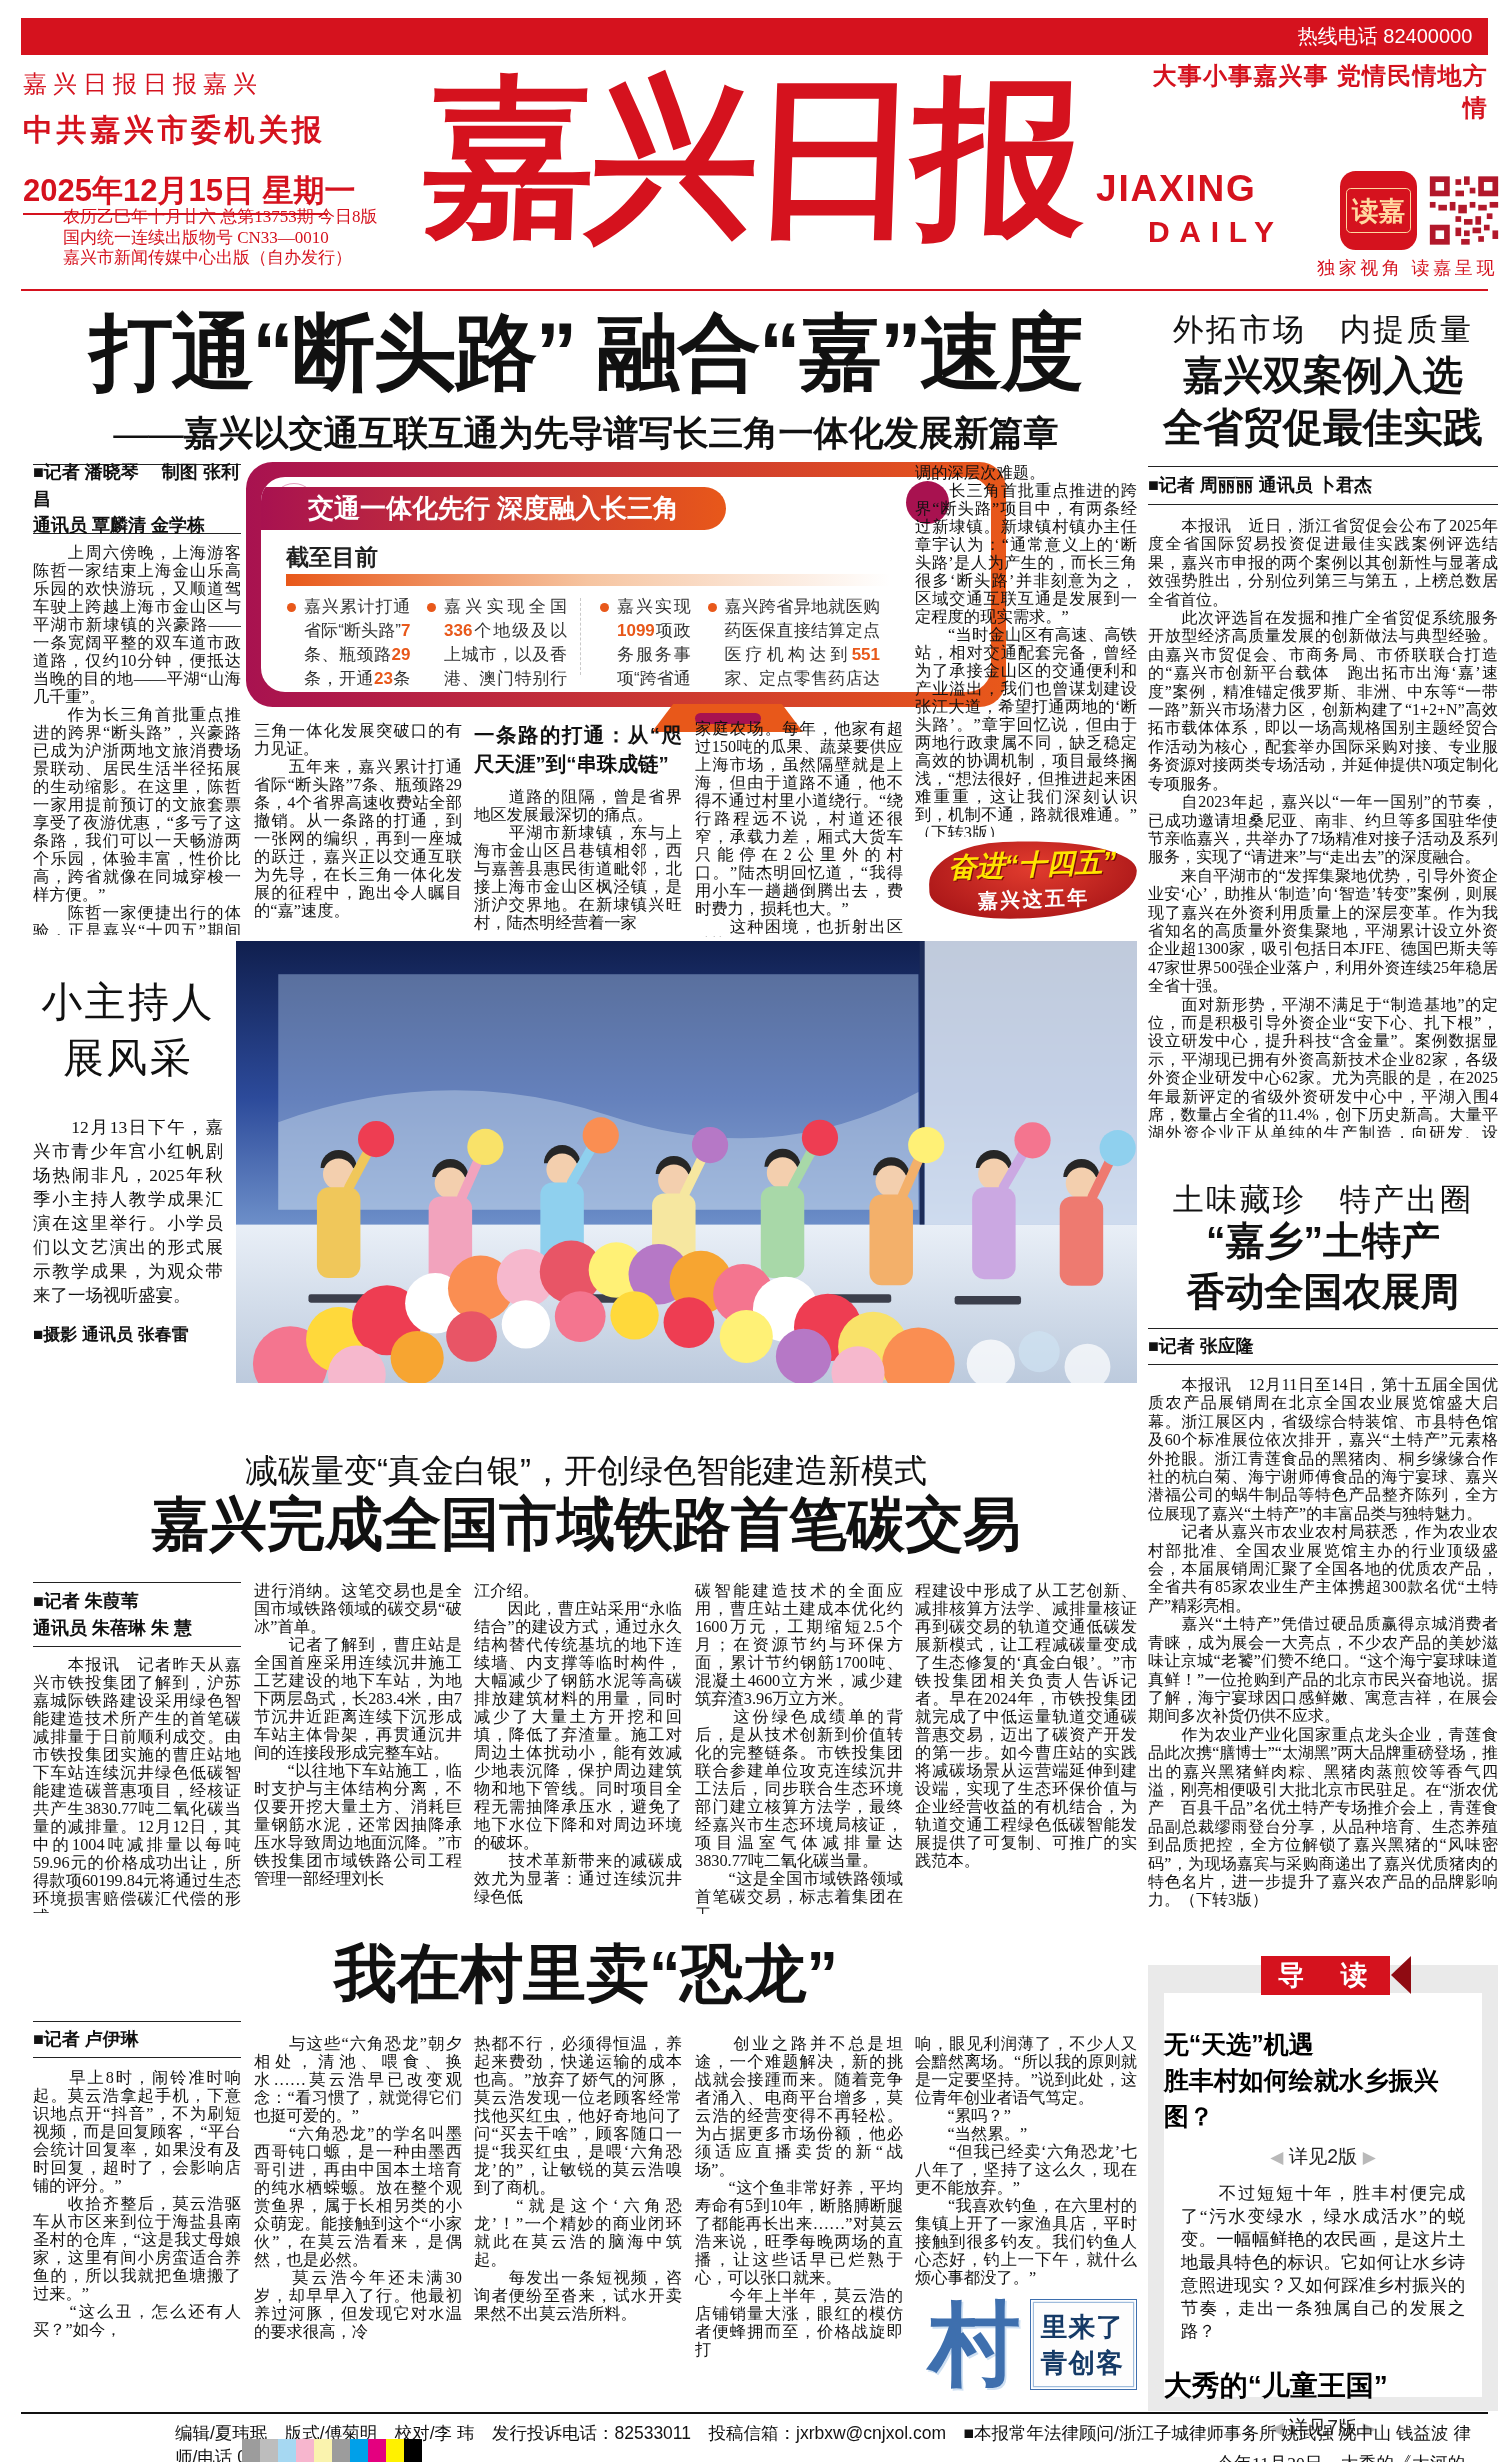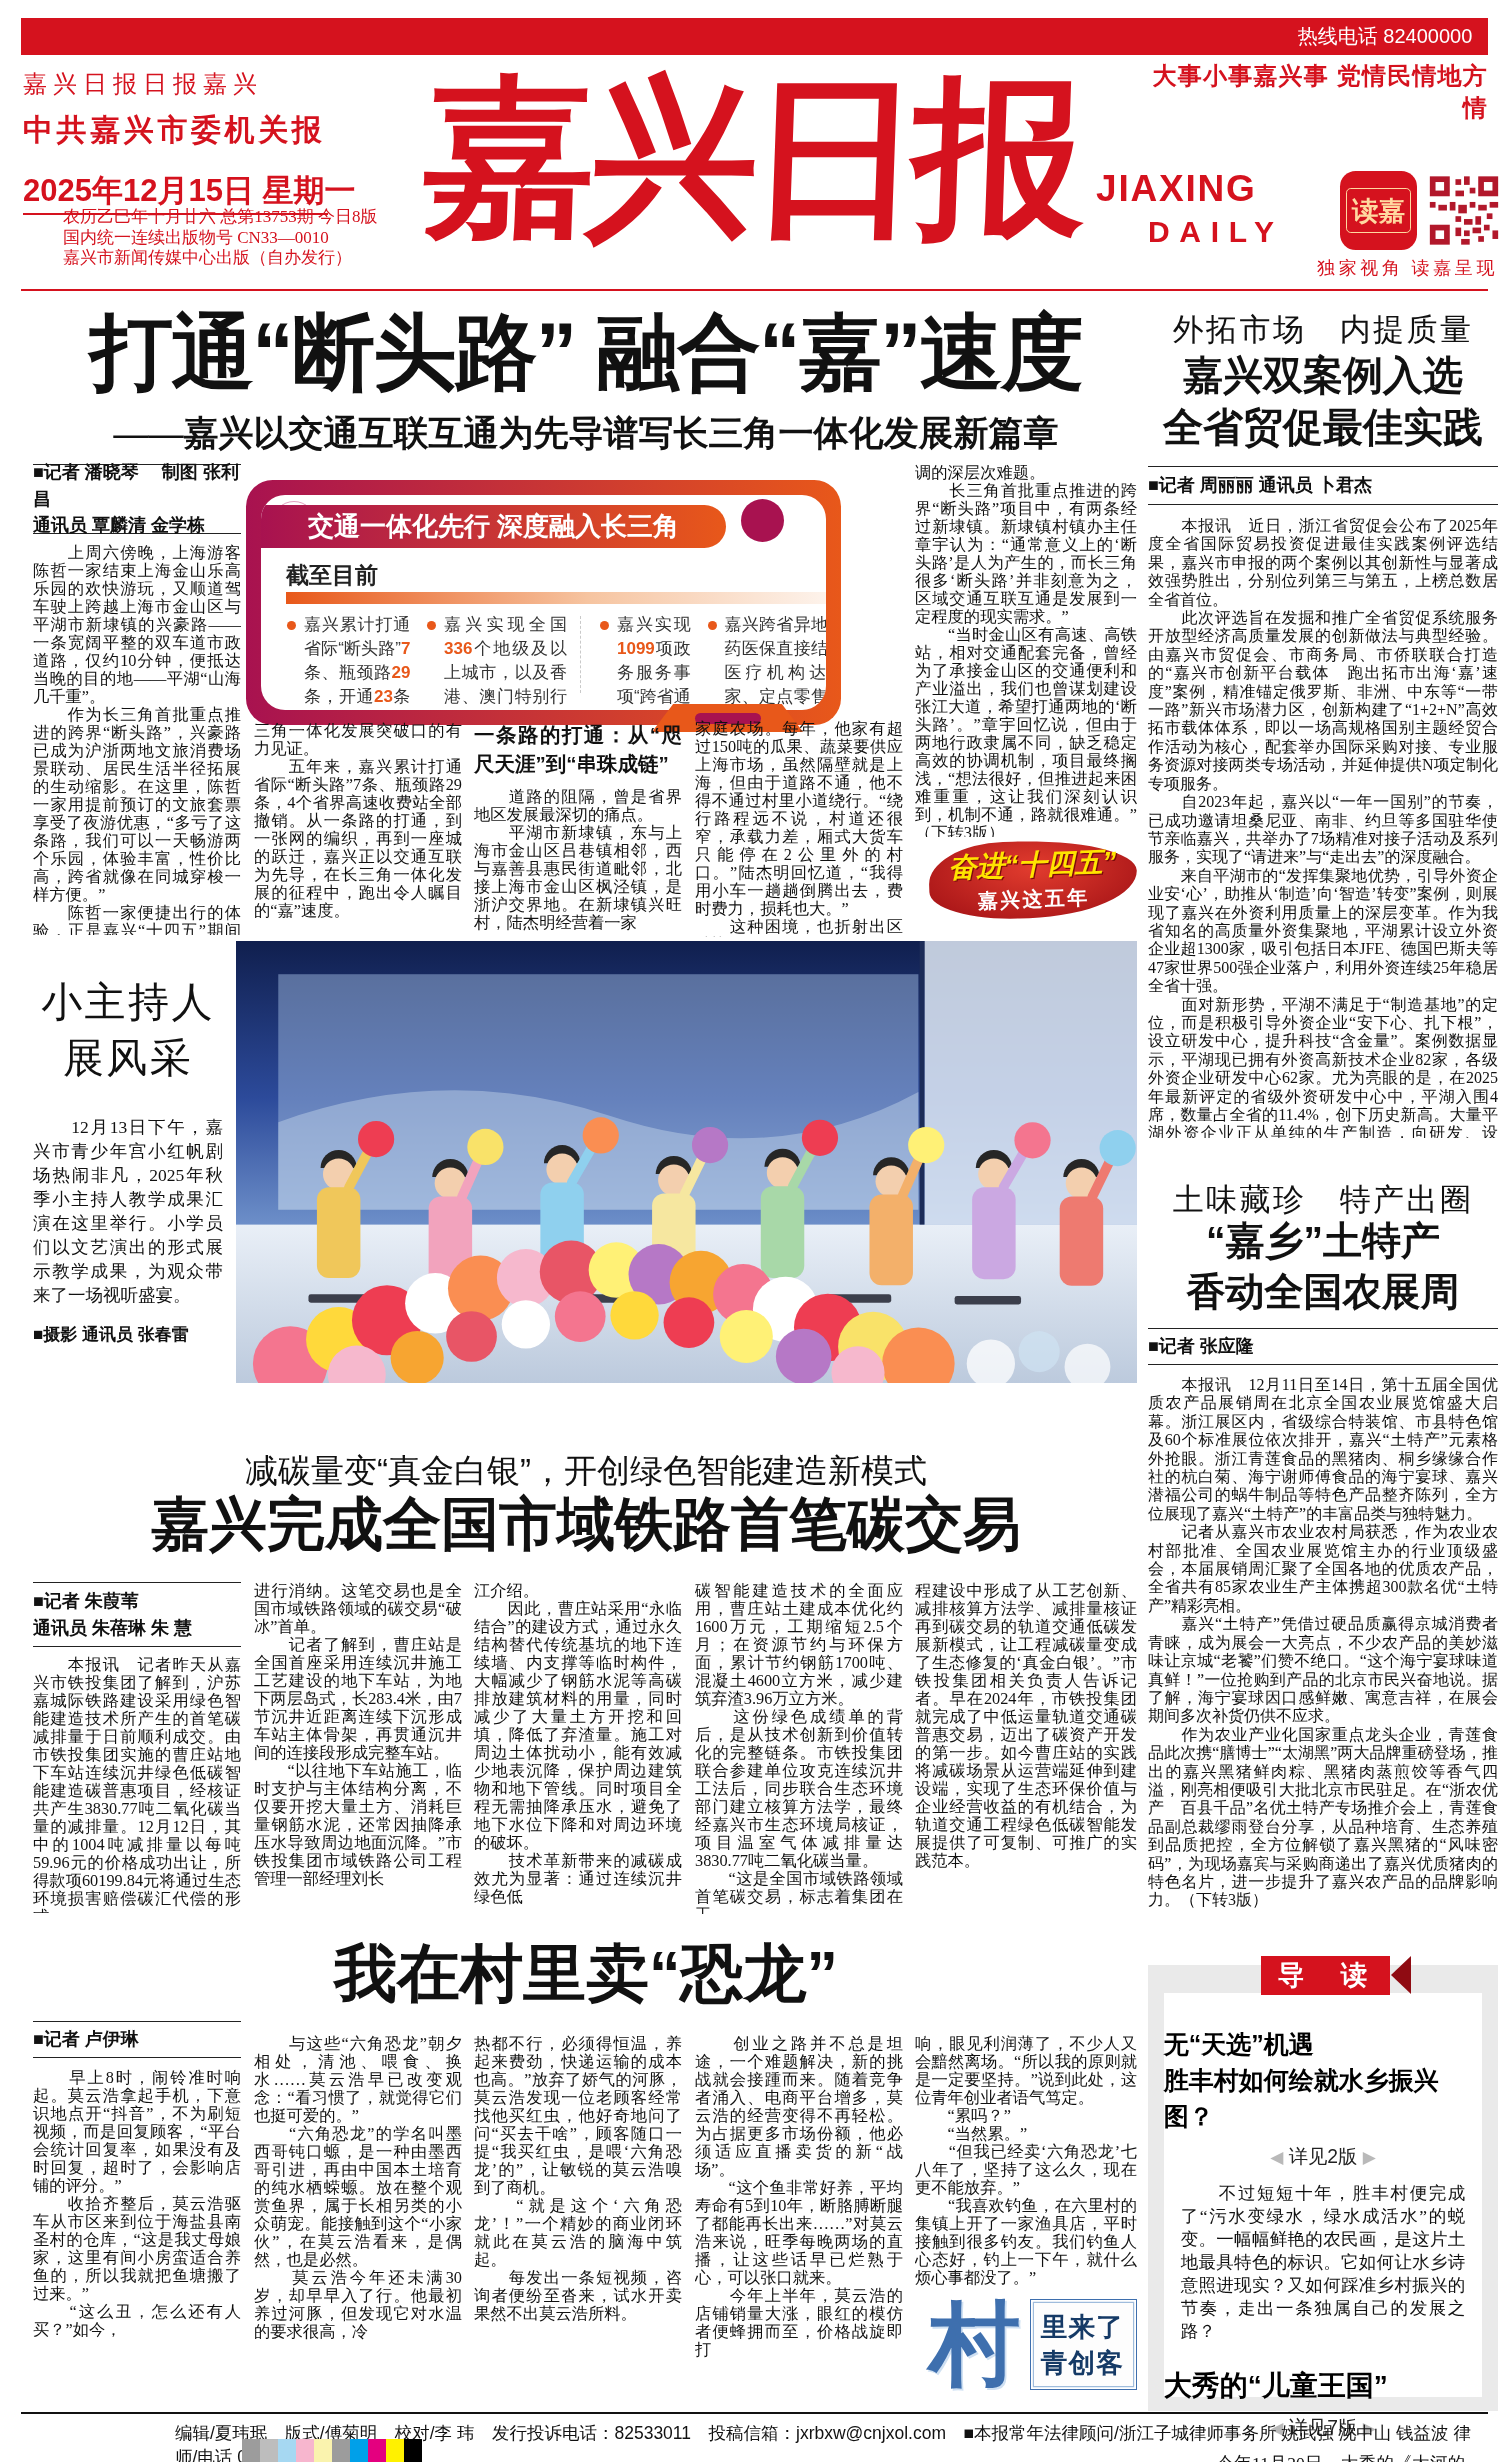--- a/index.html
+++ b/index.html
@@ -18,21 +18,21 @@
   .kicker{font-size:31px;letter-spacing:2.4px;text-align:center;font-weight:500;}
   .bighead{font-family:"Liberation Sans","DejaVu Sans",sans-serif;font-weight:bold;text-align:center;}
   
   #topbar{left:21px;top:18px;width:1467px;height:37px;background:#d5121e;color:#fff;
           display:flex;align-items:center;justify-content:flex-end;padding-right:15.7px;box-sizing:border-box;
           font-size:20px;font-family:"Liberation Sans","DejaVu Sans",sans-serif;}
   #calli{left:423px;top:60px;width:695px;font-size:172px;font-weight:bold;color:#d5121e;
          letter-spacing:-8.5px;line-height:199px;transform:skewX(-2deg);font-family:"Liberation Serif",serif;}
   .infob{font-size:17px;line-height:20.5px;color:#d5121e;}
   
-  #igx{left:246px;top:480px;width:595px;height:245px;background:linear-gradient(90deg,#a81250,#e8581a);
+  #igx{left:246px;top:462px;width:760px;height:245px;background:linear-gradient(90deg,#a81250,#e8581a);
        border-radius:26.6px;padding:15px;box-sizing:border-box;}
   #igin{position:relative;width:100%;height:100%;background:#fff;border-radius:24px;overflow:hidden;}
   #igtitle{position:absolute;left:0;top:9.7px;width:465px;height:43px;line-height:43px;text-align:center;
            background:linear-gradient(90deg,#a81250,#e8581a);color:#fff;font-size:26px;font-weight:bold;
            border-radius:0 22px 22px 0;font-family:"Liberation Sans",sans-serif;}
   .igdot{position:absolute;border-radius:50%;}
   #igasof{position:absolute;left:25px;top:65px;font-size:23px;font-weight:bold;font-family:"Liberation Sans",sans-serif;color:#222;}
   #igbar{position:absolute;left:25px;top:97px;width:604px;height:12px;
          background:linear-gradient(90deg,#e8581a,#f6c4a0,#ffffff);}
   .igcol{position:absolute;top:118px;width:281px;display:flex;flex-direction:row;gap:15.7px;}

